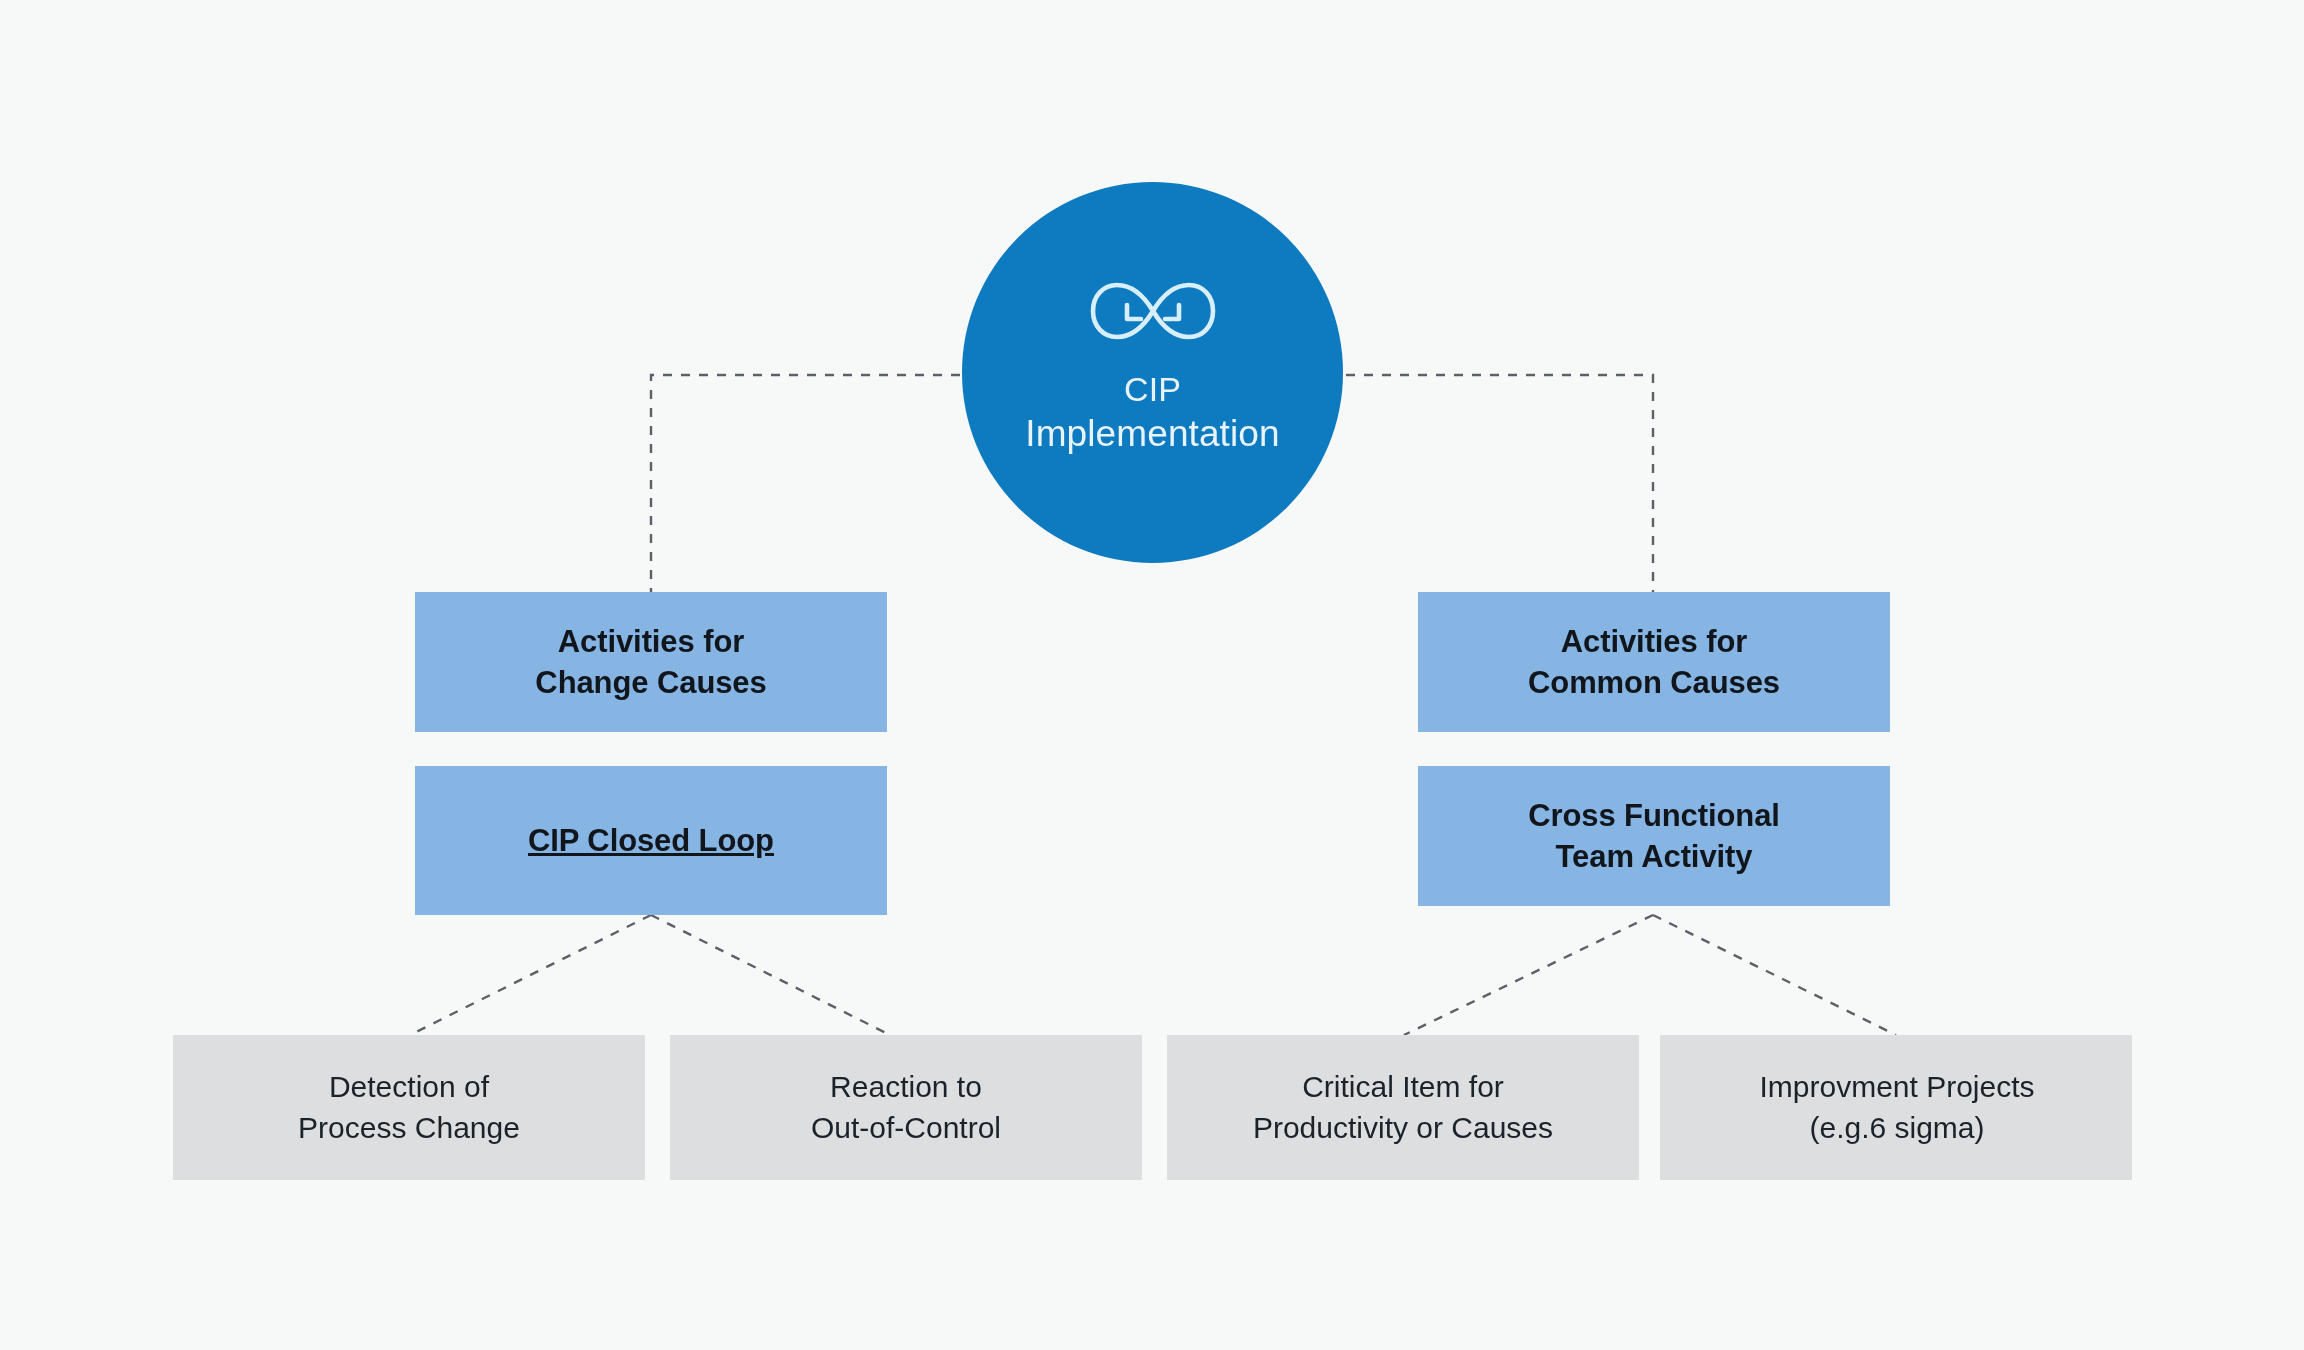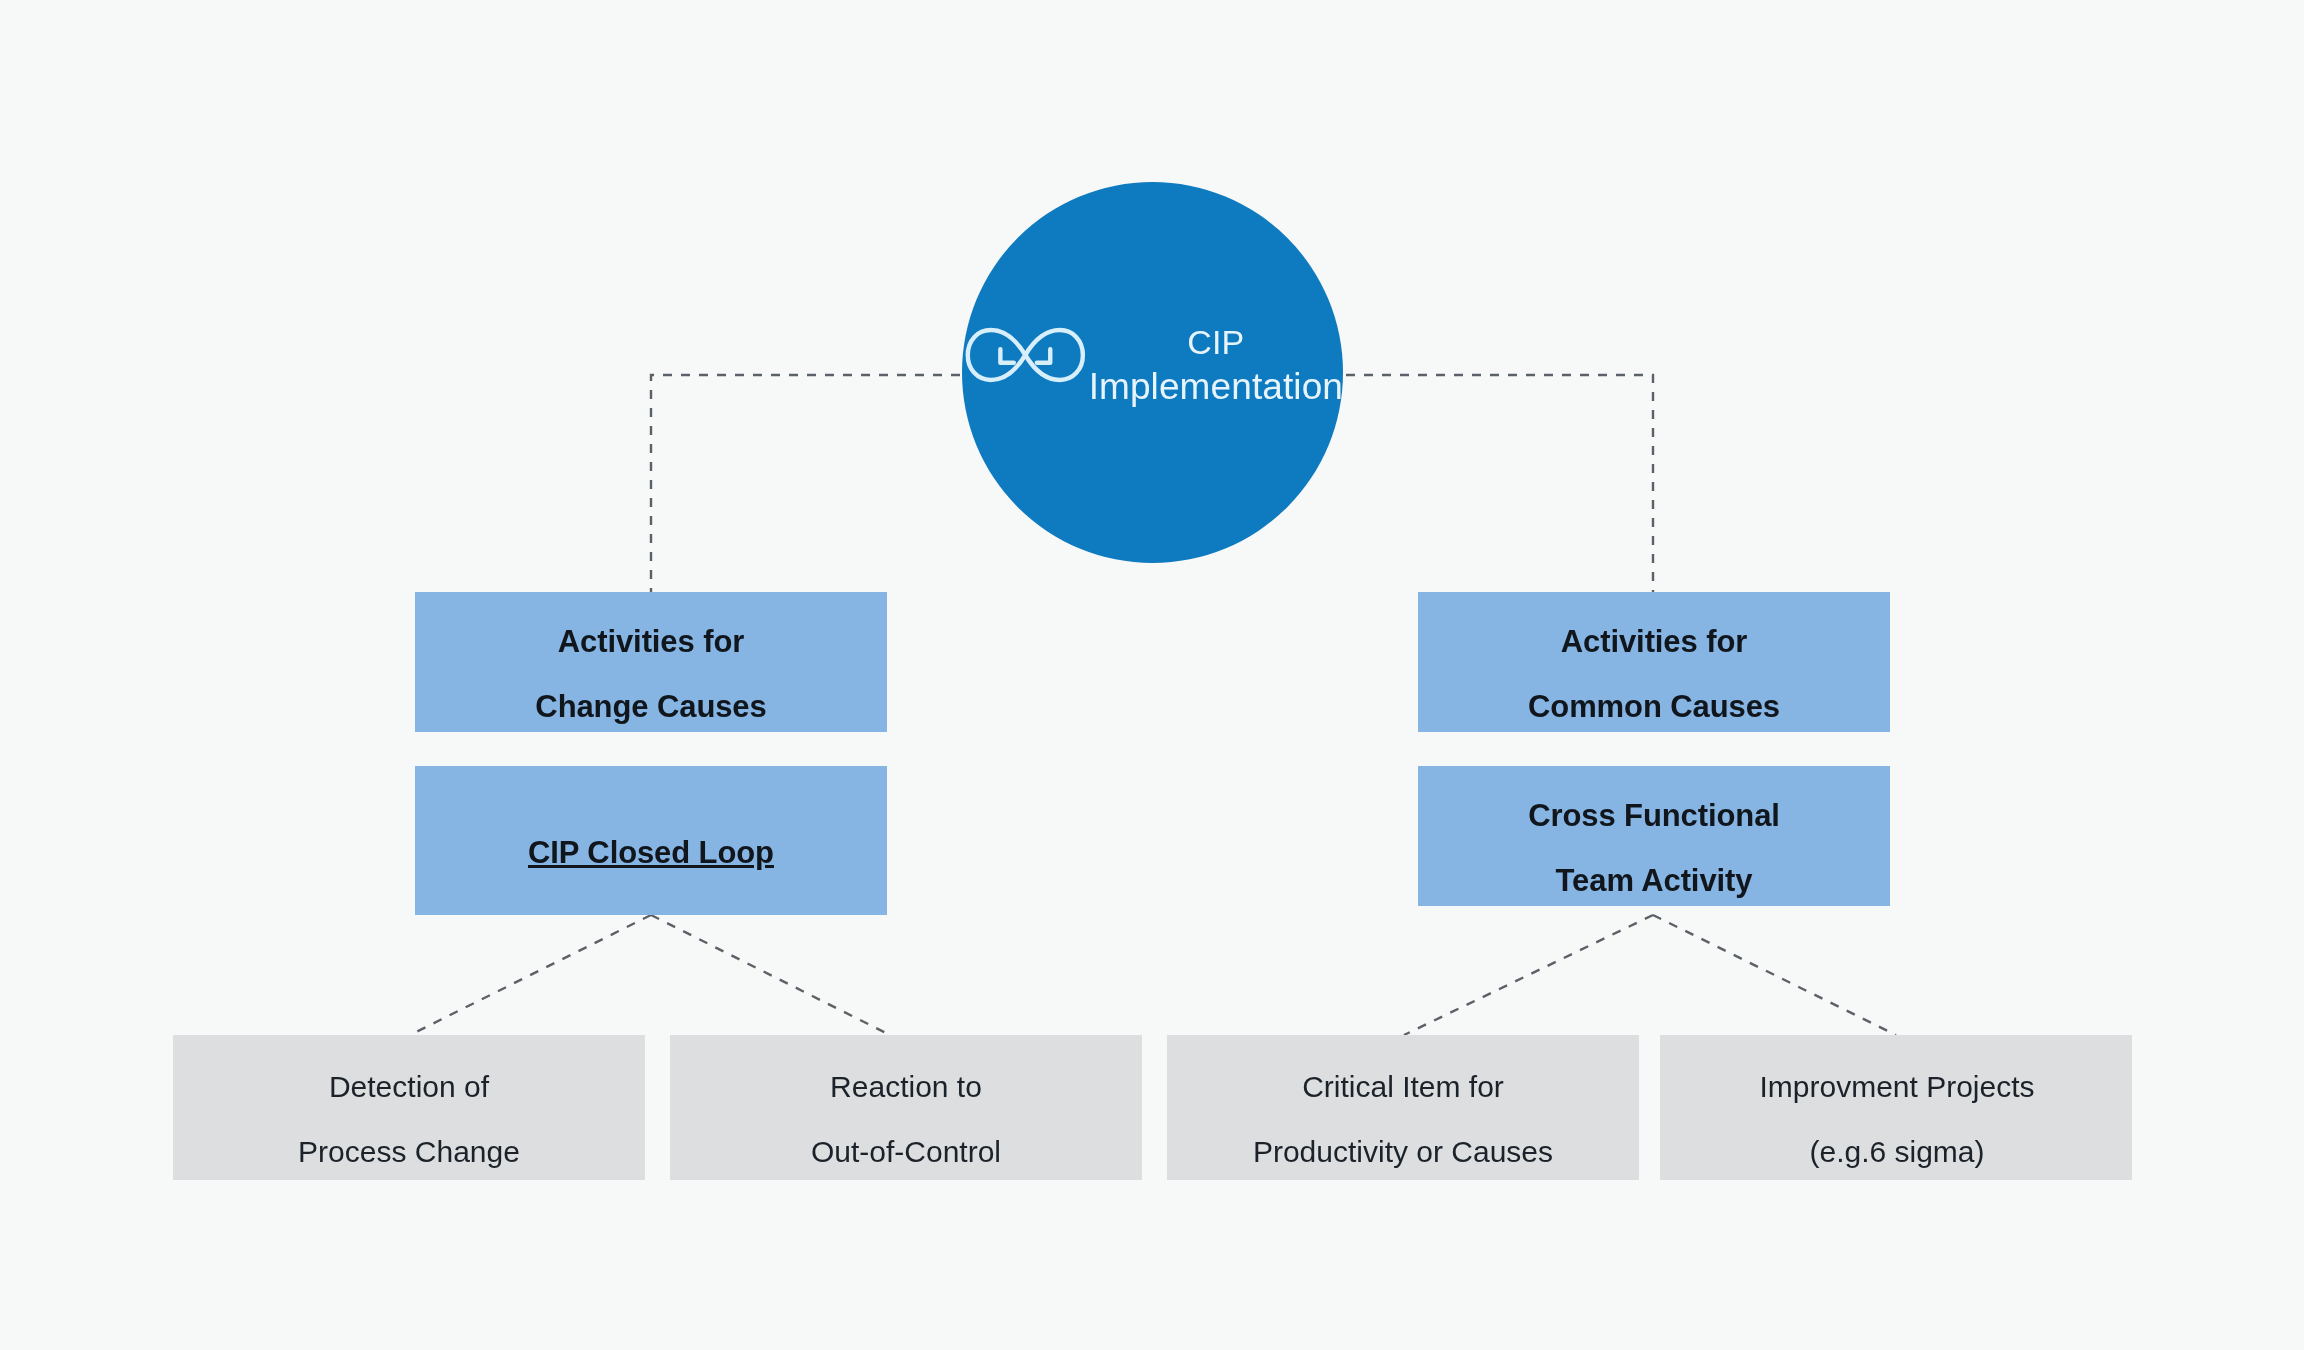--- a/index.html
+++ b/index.html
@@ -35,21 +35,21 @@
   
   .hub-circle {
     position: absolute;
     left: 962px;
     top: 182px;
     width: 381px;
     height: 381px;
     border-radius: 50%;
     background: #0e7ac0;
     display: flex;
-    flex-direction: row;
+    flex-direction: column;
     align-items: center;
     justify-content: center;
     box-sizing: border-box;
     padding-bottom: 14px;
   }
   .hub-icon {
     width: 132px;
     height: 72px;
     margin-bottom: 22px;
     display: block;
@@ -111,21 +111,21 @@
     font-weight: 400;
     line-height: 1.35;
     box-sizing: border-box;
     padding: 4px 10px;
   }
   #box-detection   { left: 173px;  width: 472px; }
   #box-reaction    { left: 670px;  width: 472px; }
   #box-critical    { left: 1167px; width: 472px; }
   #box-improvement { left: 1660px; width: 472px; padding-left: 12px; }
 
-  .box-text { display: block; margin-top: 24px; }
+  .box-text { display: block; }
 </style>
 </head>
 <body>
 
 <div id="diagram-root">
 
   <svg id="connectors" viewBox="0 0 2304 1350" width="2304" height="1350" aria-hidden="true">
     <g stroke="#5b6168" stroke-width="2.4" fill="none" stroke-dasharray="9 9">
 
       <path d="M 978 375 L 651 375 L 651 592"></path>

